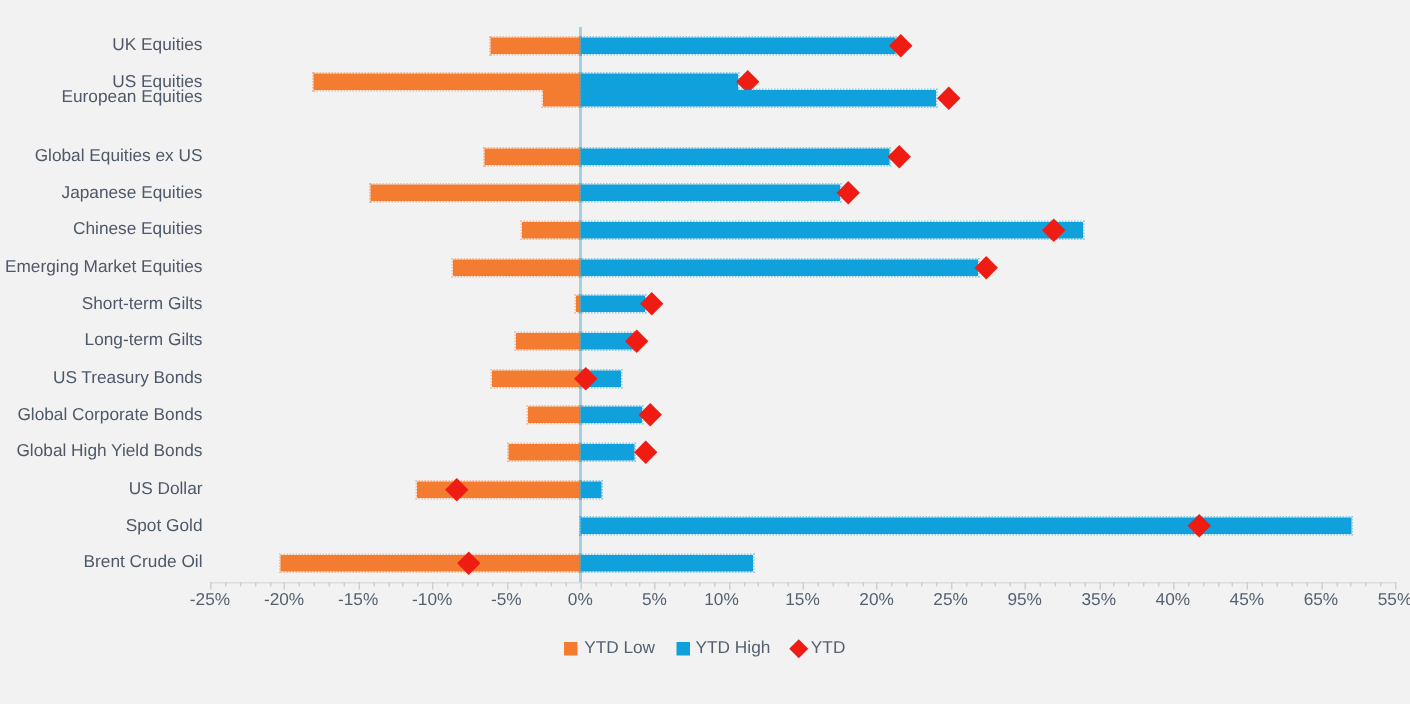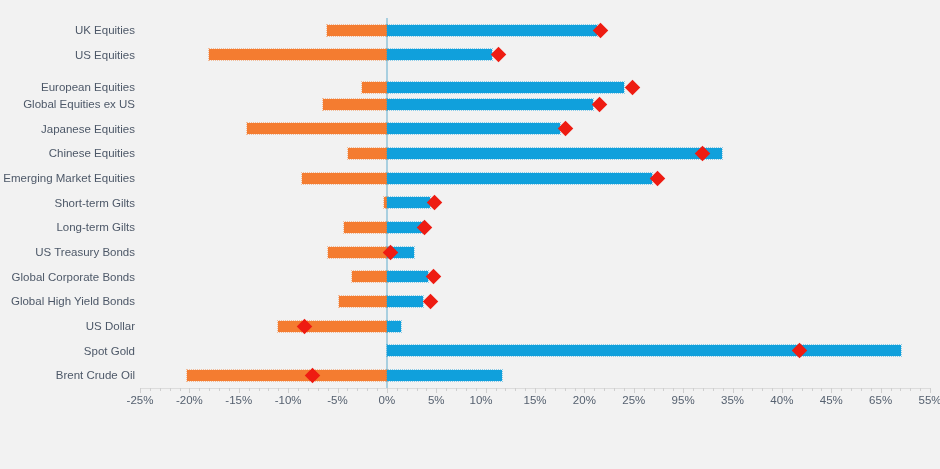--- a/index.html
+++ b/index.html
@@ -119,21 +119,21 @@
           <div class="bar low" style="left: 186.637px; width: 60.2375px;"></div>
           <div class="bar high" style="left: 246.875px; width: 210.337px;"></div>
           <div class="marker" style="left: 460.175px;"></div>
         </div>
         <div class="row" style="top: 24.6667px; height: 24.6667px;">
           <div class="cat-label" style="line-height: 24.6667px;">US Equities</div>
           <div class="bar low" style="left: 69.125px; width: 177.75px;"></div>
           <div class="bar high" style="left: 246.875px; width: 104.675px;"></div>
           <div class="marker" style="left: 358.462px;"></div>
         </div>
-        <div class="row" style="top: 57px; height: 24.6667px;">
+        <div class="row" style="top: 35px; height: 24.6667px;">
           <div class="cat-label" style="line-height: 24.6667px;">European Equities</div>
           <div class="bar low" style="left: 222.188px; width: 24.6875px;"></div>
           <div class="bar high" style="left: 246.875px; width: 237px;"></div>
           <div class="marker" style="left: 492.762px;"></div>
         </div>
         <div class="row" style="top: 74px; height: 24.6667px;">
           <div class="cat-label" style="line-height: 24.6667px;">Global Equities ex US</div>
           <div class="bar low" style="left: 182.688px; width: 64.1875px;"></div>
           <div class="bar high" style="left: 246.875px; width: 206.387px;"></div>
           <div class="marker" style="left: 459.188px;"></div>
@@ -303,14 +303,28 @@
       <span style="left: 444.375px;">20%</span>
       <span style="left: 493.75px;">25%</span>
       <span style="left: 543.125px;">95%</span>
       <span style="left: 592.5px;">35%</span>
       <span style="left: 641.875px;">40%</span>
       <span style="left: 691.25px;">45%</span>
       <span style="left: 740.625px;">65%</span>
       <span style="left: 790px;">55%</span>
     </div>
 
+  <div class="legend" id="legend">
+      <div class="legend-item">
+        <span class="sw low"></span>
+        <span class="txt">YTD Low</span>
+      </div>
+      <div class="legend-item">
+        <span class="sw high"></span>
+        <span class="txt">YTD High</span>
+      </div>
+      <div class="legend-item">
+        <span class="sw ytd"></span>
+        <span class="txt">YTD</span>
+      </div>
+    </div>
 
 </div>
 
 </body></html>

